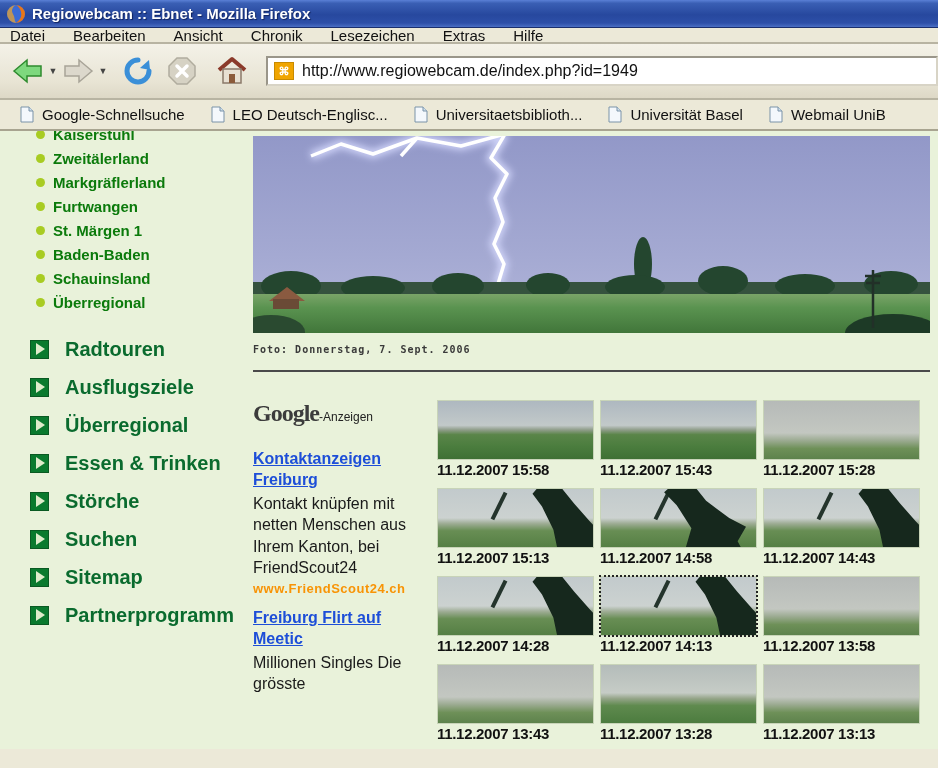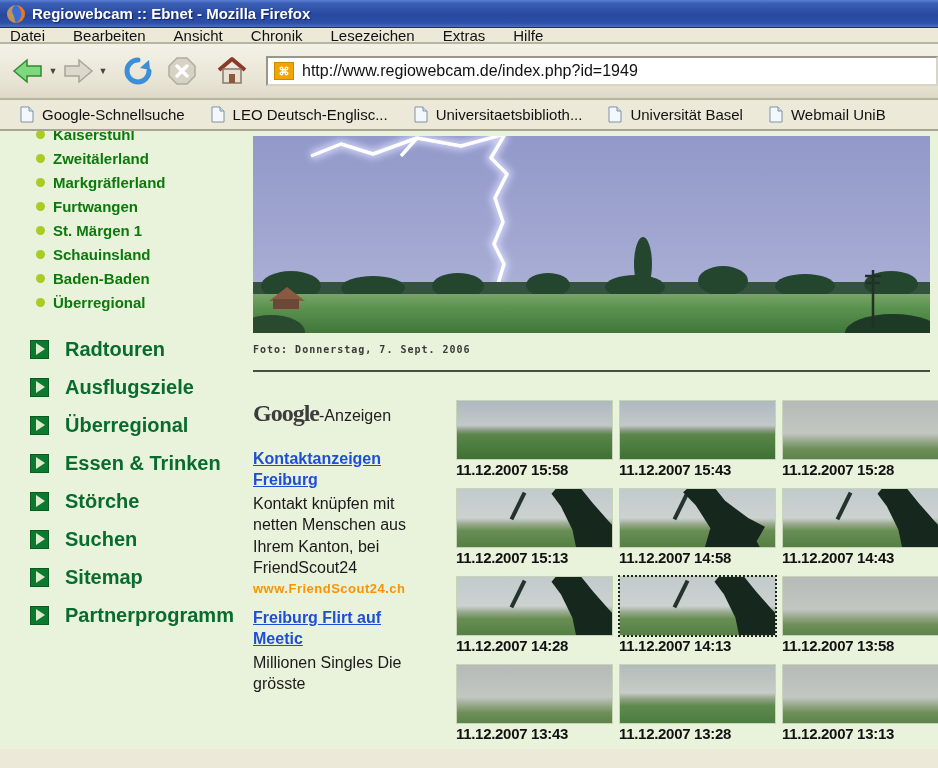--- a/index.html
+++ b/index.html
@@ -66,28 +66,28 @@
   
   .main { position:absolute; left:253px; top:0; width:685px; height:618px; }
   .photo { width:677px; height:197px; margin-top:5px; display:block; }
   .caption { margin-top:11px; font-family:"DejaVu Sans Mono",monospace; font-weight:bold; font-size:10px; color:#3a3a3a; letter-spacing:1px; }
   .rule { width:677px; border:none; border-top:2px solid #4a4a4a; margin-top:15px; }
 
   .lower { display:flex; margin-top:28px; }
   .ads { width:182px; flex:0 0 auto; padding-right:5px; }
   .google-line { display:flex; align-items:baseline; }
   .google-logo { font-family:"Liberation Serif",serif; font-size:24px; font-weight:bold; color:#3c3c3c; letter-spacing:-1px; }
-  .anzeigen { font-size:16px; color:#222; }
+  .anzeigen { font-size:12px; color:#222; }
   .ad { margin-top:22px; }
   .ad-title { color:#1d4ed8; font-weight:bold; font-size:16px; text-decoration:underline; line-height:1.3; display:inline; cursor:pointer; }
   .ad-body { font-size:16px; color:#1a1a1a; line-height:1.35; margin-top:2px; }
   .ad-url { color:#f89406; font-weight:bold; font-size:13px; margin-top:2px; cursor:pointer; letter-spacing:0.5px; }
 
   
-  .thumbs { display:grid; grid-template-columns:repeat(3,157px); column-gap:6px; row-gap:10px; margin-left:21px; }
+  .thumbs { display:grid; grid-template-columns:repeat(3,157px); column-gap:6px; row-gap:10px; margin-left:2px; }
   .thumb-cell { width:157px; cursor:pointer; }
   .thumb-img { width:157px; height:60px; position:relative; overflow:hidden; border:1px solid #c8d4b8; }
   .thumb-cell.selected .thumb-img { outline:2px dotted #222; outline-offset:-1px; }
   .thumb-label { font-size:15px; font-weight:bold; color:#111; margin-top:1px; white-space:nowrap; letter-spacing:-0.3px; }
 
   .scene-hazy   { background:linear-gradient(180deg,#aeb8c0 0%,#c2c9c9 42%,#8e9c88 50%,#5a8549 58%,#4b7d3e 78%,#3f7034 100%); }
   .scene-hazy2  { background:linear-gradient(180deg,#b4bcba 0%,#c6ccc6 48%,#94a488 58%,#5f8a4e 70%,#4c7c3f 100%); }
   .scene-fog    { background:linear-gradient(180deg,#b6bab8 0%,#c3c7c1 55%,#9cab92 68%,#6e9058 82%,#5d824c 100%); }
   .scene-leaf, .scene-leaf-mid { background:linear-gradient(180deg,#c2cacc 0%,#ccd2d0 50%,#9cab92 60%,#688e54 72%,#557f44 100%); }
   .scene-leaf::after, .scene-leaf-mid::after {
@@ -219,25 +219,25 @@
         <div class="region-item">
             <span class="bullet"></span>
             <span class="lbl">Furtwangen</span>
           </div>
         <div class="region-item">
             <span class="bullet"></span>
             <span class="lbl">St. Märgen 1</span>
           </div>
         <div class="region-item">
             <span class="bullet"></span>
+            <span class="lbl">Baden-Baden</span>
+          </div>
+        <div class="region-item">
+            <span class="bullet"></span>
             <span class="lbl">Schauinsland</span>
-          </div>
-        <div class="region-item">
-            <span class="bullet"></span>
-            <span class="lbl">Baden-Baden</span>
           </div>
         <div class="region-item">
             <span class="bullet"></span>
             <span class="lbl">Überregional</span>
           </div>
       </div>
       <div class="nav-list">
         <div class="nav-item">
             <span class="sq-icon">
               <span class="tri"></span>

